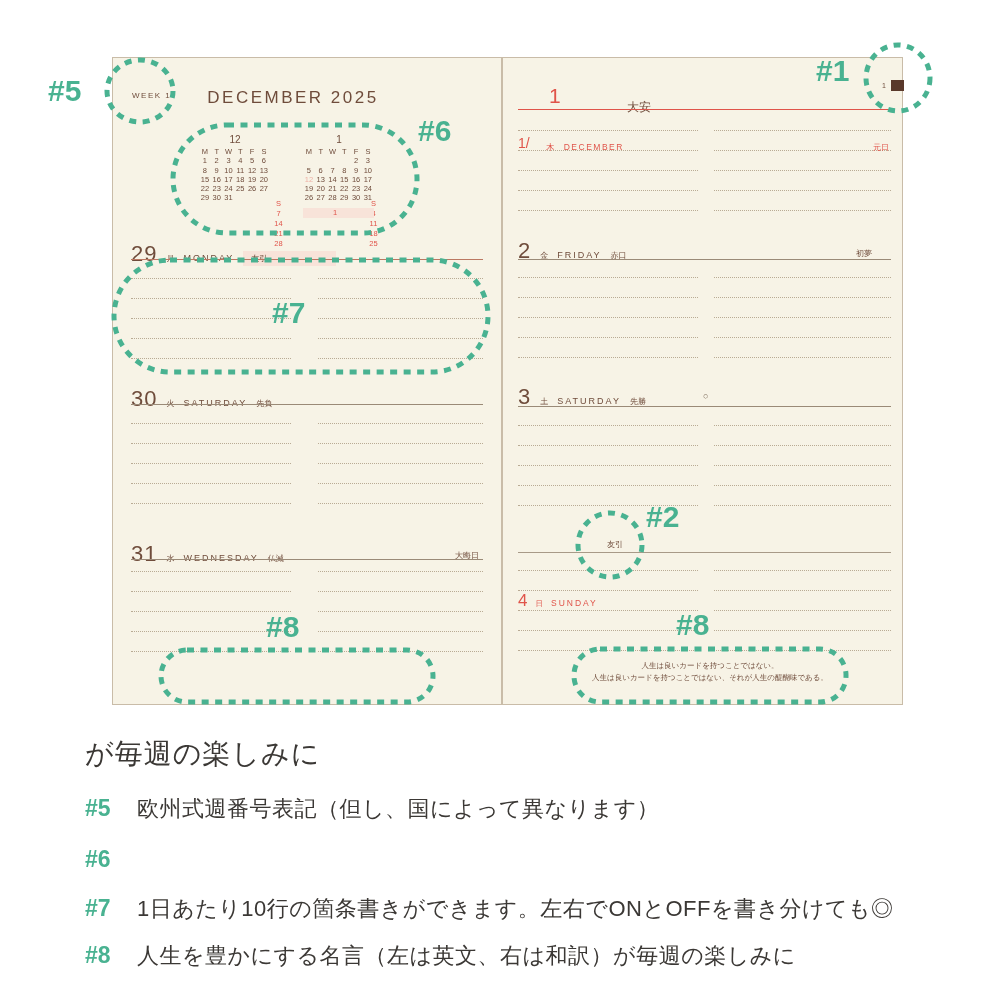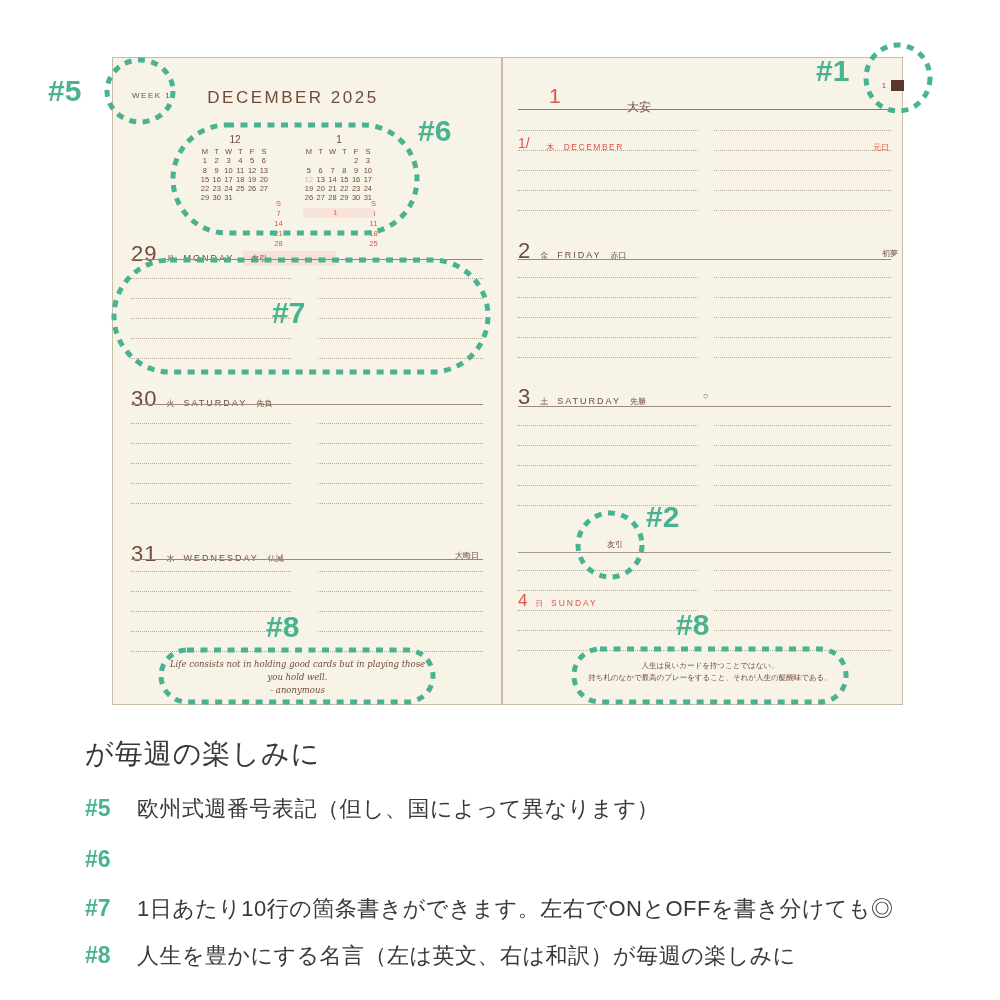--- a/index.html
+++ b/index.html
@@ -277,24 +277,20 @@
         <div class="line-row">
           <div class="lc l"></div>
           <div class="lc r"></div>
         </div>
         <div class="line-row">
           <div class="lc l"></div>
           <div class="lc r"></div>
         </div>
       </div>
 
-    <div class="quote quote-en">
-      <div>Life consists not in holding good cards but in playing those you hold well.</div>
-      <div>- anonymous</div>
-    </div>
   </div>
 
   <div class="page right-page">
     <div class="page-tab">
       <span class="tab-num">1</span>
       <span class="tab-rect"></span>
     </div>
 
     <div class="big-one">1</div>
     <div class="d1-rokuyo">大安</div>
@@ -326,21 +322,21 @@
       <span>木</span>&nbsp;&nbsp;<span>DECEMBER</span>
     </div>
     <div class="inline-note">元日</div>
 
     <div class="day-header" style="left:15px;top:180px">
       <span class="num">2</span>
       <span class="kanji">金</span>
       <span class="ename">FRIDAY</span>
       <span class="rokuyo">赤口</span>
     </div>
-    <div class="day-note" style="right:4px;top:190px">初夢</div>
+    <div class="day-note" style="right:30px;top:190px">初夢</div>
     <div class="rule" style="top:201px"></div>
     <div class="lines" style="top:200px">
         <div class="line-row">
           <div class="lc l"></div>
           <div class="lc r"></div>
         </div>
         <div class="line-row">
           <div class="lc l"></div>
           <div class="lc r"></div>
         </div>
@@ -414,21 +410,21 @@
         </div>
       </div>
     <div class="d4-label">
       <span class="num">4</span>
       <span class="kanji">日</span>
       <span class="ename">SUNDAY</span>
     </div>
 
     <div class="quote quote-jp">
       <div>人生は良いカードを持つことではない。</div>
-      <div>持ち札のなかで最高のプレーをすること、それが人生の醍醐味である。</div>
+      <div>人生は良いカードを持つことではない、それが人生の醍醐味である。</div>
     </div>
   </div>
 
   <svg class="ann" style="left:102px;top:55px" width="76" height="72">
     <ellipse cx="38" cy="36" rx="33" ry="31" fill="none" stroke="#49b291" stroke-width="5" stroke-dasharray="7 6.5"></ellipse>
   </svg>
   <div class="ann-label" style="left:48px;top:74px">#5</div>
 
   <svg class="ann" style="left:169px;top:121px" width="252" height="116">
     <rect x="4" y="4" width="244" height="108" rx="54" fill="none" stroke="#49b291" stroke-width="5" stroke-dasharray="7 6.5"></rect>

